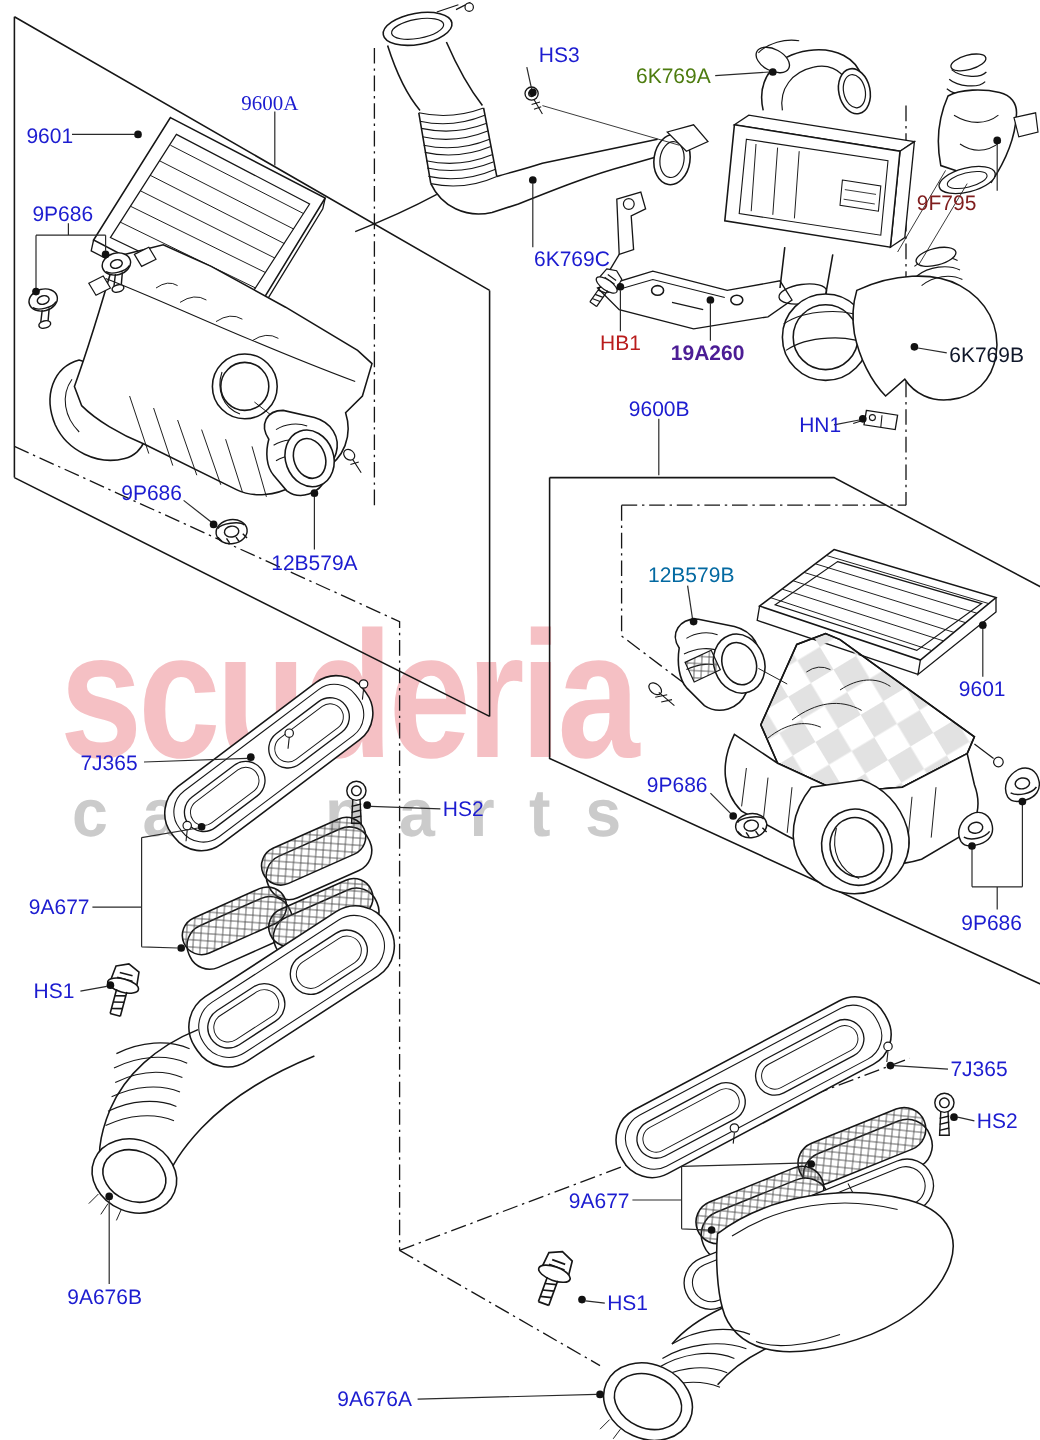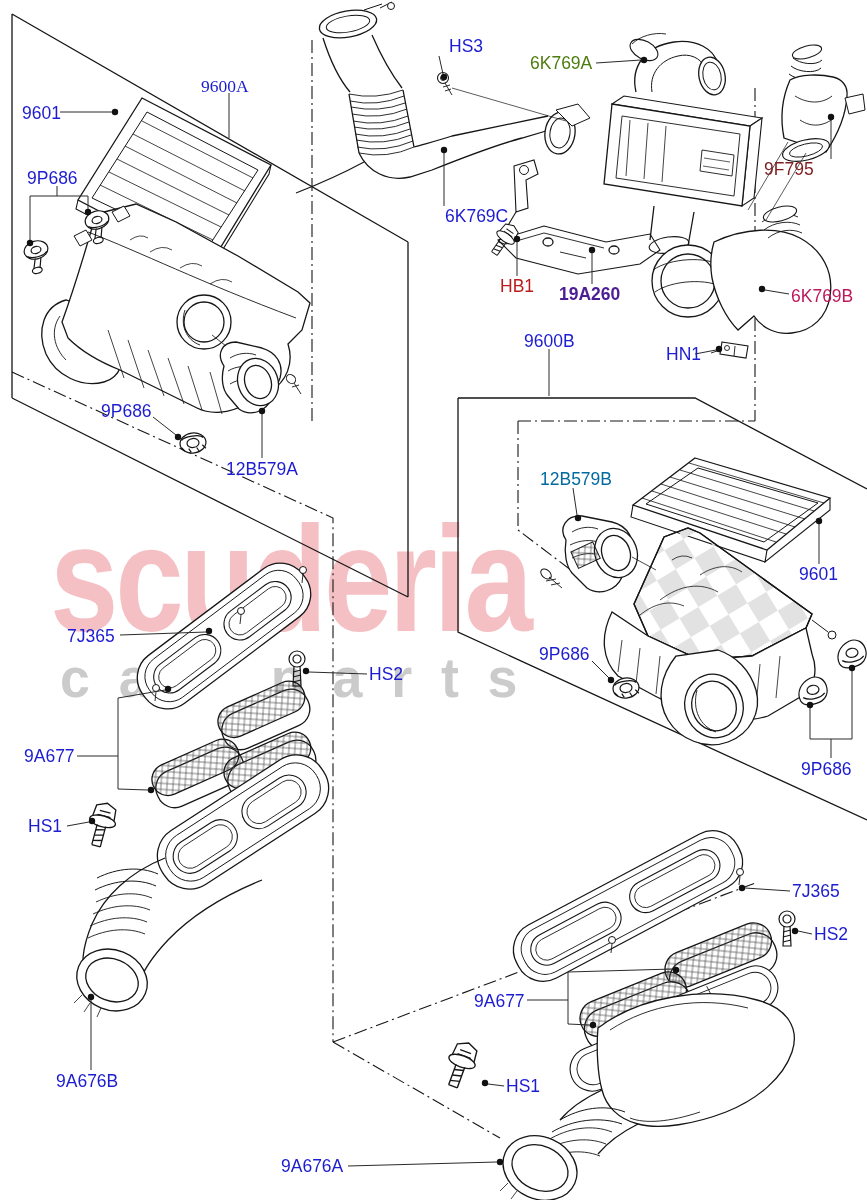--- a/index.html
+++ b/index.html
@@ -410,21 +410,21 @@
       <div class="plabel" style="left: 201px; top: 77px; color: rgb(28, 28, 208); font-family: Liberation Serif, serif;">9600A</div>
       <div class="plabel" style="left: 27px; top: 169px; color: rgb(28, 28, 208);">9P686</div>
       <div class="plabel" style="left: 101px; top: 402px; color: rgb(28, 28, 208);">9P686</div>
       <div class="plabel" style="left: 226px; top: 460px; color: rgb(28, 28, 208);">12B579A</div>
       <div class="plabel" style="left: 421px; top: 37px; color: rgb(28, 28, 208); margin-left: 28px;">HS3</div>
       <div class="plabel" style="left: 530px; top: 54px; color: #4d7c0f;">6K769A</div>
       <div class="plabel" style="left: 764px; top: 160px; color: #7f1d1d;">9F795</div>
       <div class="plabel" style="left: 404px; top: 207px; color: rgb(28, 28, 208); margin-left: 41px;">6K769C</div>
       <div class="plabel" style="left: 500px; top: 277px; color: #b91c1c;">HB1</div>
       <div class="plabel" style="left: 559px; top: 285px; color: #4c1d95; font-weight: bold;">19A260</div>
-      <div class="plabel" style="left: 791px; top: 287px; color: #be185d;">6K769B</div>
+      <div class="plabel" style="left: 791px; top: 287px; color: #0f172a;">6K769B</div>
       <div class="plabel" style="left: 666px; top: 345px; color: rgb(28, 28, 208);">HN1</div>
       <div class="plabel" style="left: 524px; top: 332px; color: rgb(28, 28, 208);">9600B</div>
       <div class="plabel" style="left: 540px; top: 470px; color: #0369a1;">12B579B</div>
       <div class="plabel" style="left: 799px; top: 565px; color: rgb(28, 28, 208);">9601</div>
       <div class="plabel" style="left: 539px; top: 645px; color: rgb(28, 28, 208);">9P686</div>
       <div class="plabel" style="left: 801px; top: 760px; color: rgb(28, 28, 208);">9P686</div>
       <div class="plabel" style="left: 67px; top: 627px; color: rgb(28, 28, 208);">7J365</div>
       <div class="plabel" style="left: 369px; top: 665px; color: rgb(28, 28, 208);">HS2</div>
       <div class="plabel" style="left: 24px; top: 747px; color: rgb(28, 28, 208);">9A677</div>
       <div class="plabel" style="left: 28px; top: 817px; color: rgb(28, 28, 208);">HS1</div>

